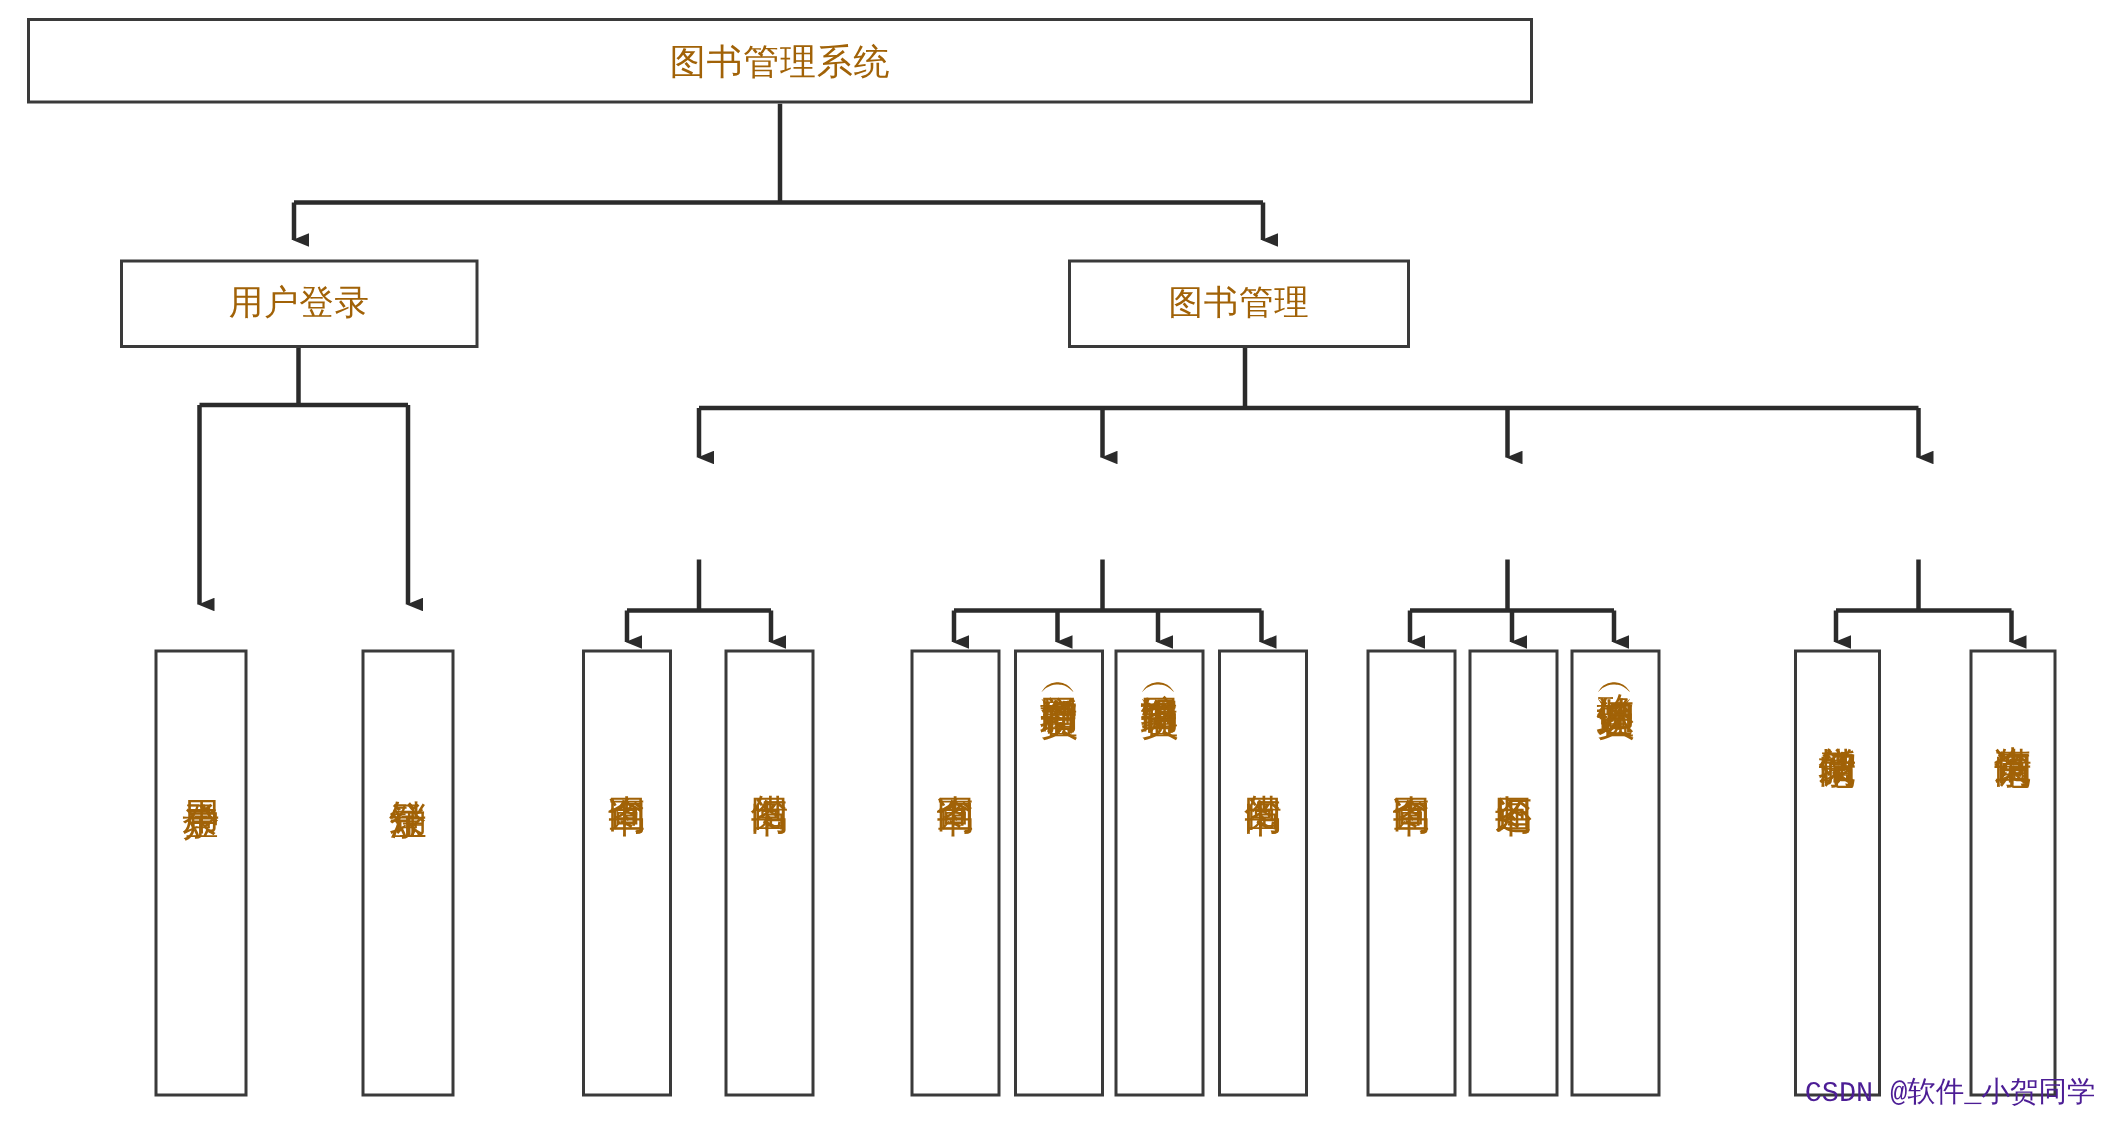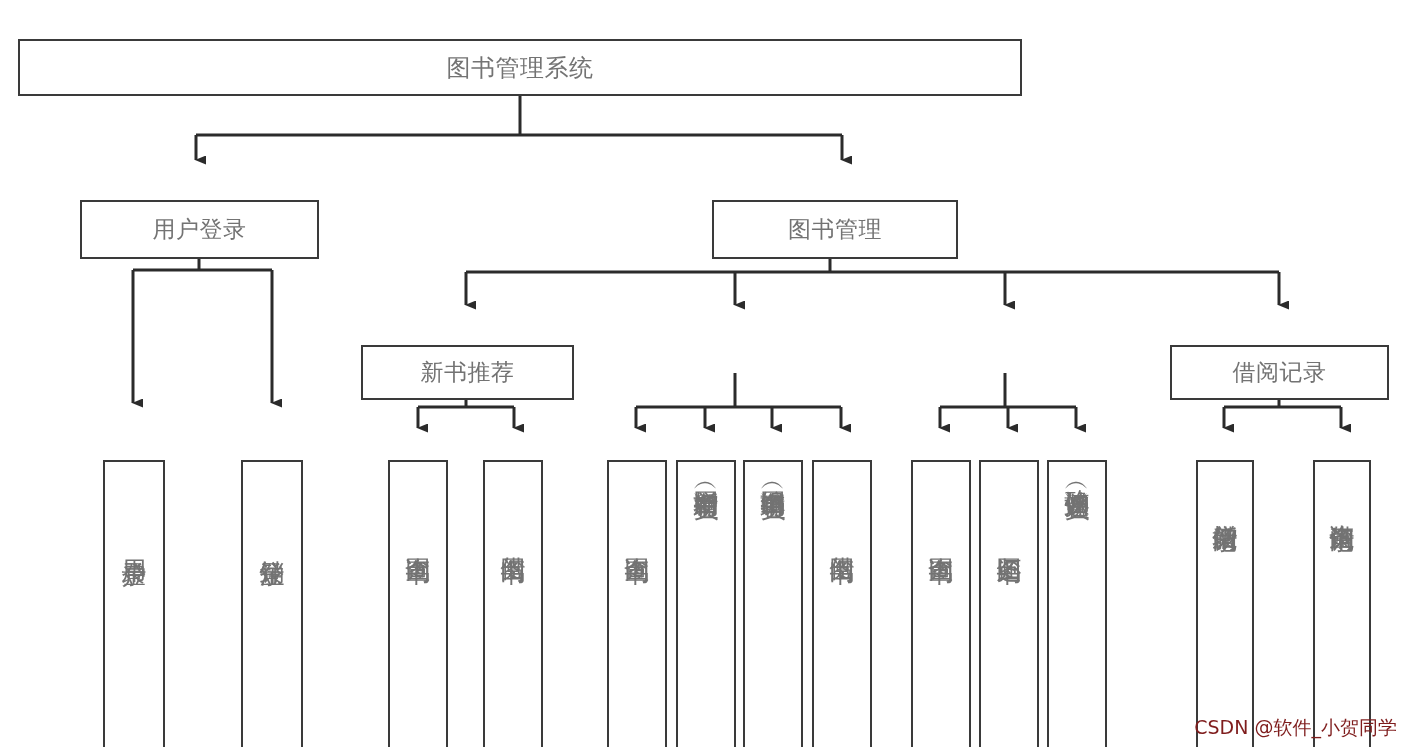--- a/index.html
+++ b/index.html
@@ -25,23 +25,22 @@
     height: 747px;
   }
   .node {
     position: absolute;
     box-sizing: border-box;
     border: 2.5px solid #3a3a3a;
     background: #ffffff;
     display: flex;
     align-items: center;
     justify-content: center;
-    color: #737373;
+    color: #a16207;
     z-index: 2;
-    margin-top: 27px;
   }
   .node-label {
     display: block;
     text-align: center;
     line-height: 1.0;
   }
   .h-node .node-label {
     font-size: 23px;
     letter-spacing: 0.5px;
   }
@@ -62,24 +61,25 @@
     white-space: pre-line;
   }
   .v-node.tall .node-label {
     font-size: 25px;
   }
   #watermark {
     position: absolute;
     right: 8px;
     bottom: 6px;
     font-size: 19px;
-    color: #7f1d1d;
+    color: #4c1d95;
     z-index: 5;
     white-space: nowrap;
     pointer-events: none;
+    font-family: Liberation Mono, monospace;
   }
 </style>
 </head>
 <body>
 
 <div id="canvas">
 
   <svg id="edges" viewBox="0 0 1405 747">
     <defs>
       <marker id="arrow" markerWidth="9" markerHeight="11" refX="4.5" refY="10" orient="auto" markerUnits="userSpaceOnUse">
@@ -131,33 +131,27 @@
   </svg>
 
   <div class="node h-node root" style="left:18px; top:12px; width:1004px; height:57px;">
     <span class="node-label">图书管理系统</span>
   </div>
 
   <div class="node h-node" style="left:80px; top:173px; width:239px; height:59px;">
     <span class="node-label">用户登录</span>
   </div>
 
-  <div class="node h-node" style="left:712px; top:173px; width:246px; height:59px;">
+  <div class="node h-node" style="left:712px; top:173px; width:228px; height:59px;">
     <span class="node-label">图书管理</span>
   </div>
 
-  <div class="node h-node" style="left:361px; top:318px; width:213px; height:55px;">
-    <span class="node-label">新书推荐</span>
-  </div>
-
-
-
-  <div class="node h-node" style="left:1170px; top:318px; width:219px; height:55px;">
-    <span class="node-label">借阅记录</span>
-  </div>
+
+
+
 
   <div class="node v-node" style="left:103px; top:433px; width:62px; height:298px; padding-top:78px;">
     <span class="node-label">用户登录</span>
   </div>
 
   <div class="node v-node" style="left:241px; top:433px; width:62px; height:298px; padding-top:78px;">
     <span class="node-label">注销登录</span>
   </div>
 
   <div class="node v-node" style="left:388px; top:433px; width:60px; height:298px; padding-top:75px;">

